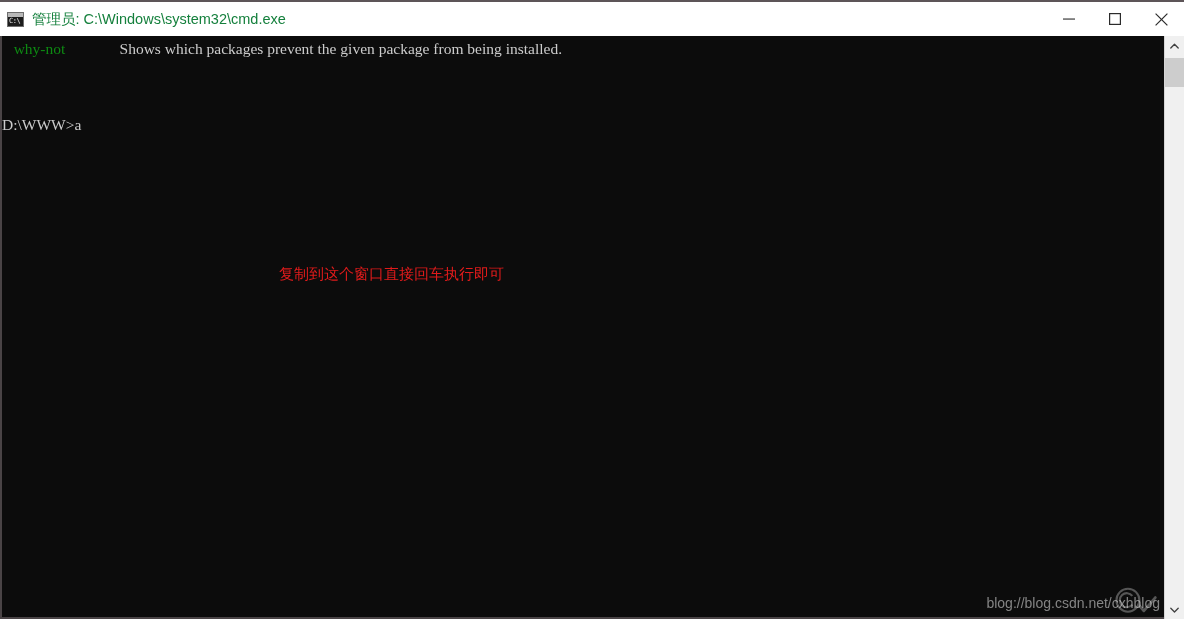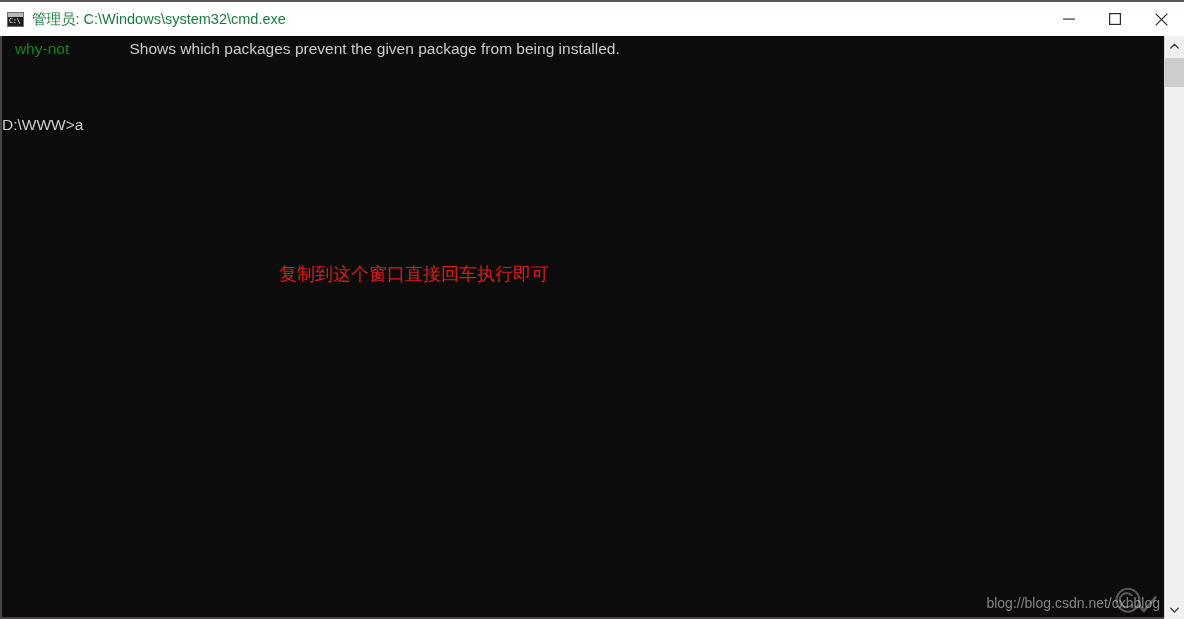--- a/index.html
+++ b/index.html
@@ -122,33 +122,33 @@
     top: 0; left: 0;
     width: 1164px;
     height: 583px;
     background: #0c0c0c;
     overflow: hidden;
   }
   .term-line {
     position: absolute;
     left: 0;
     white-space: pre;
-    font-family: Liberation Sans, sans-serif;
+    font-family: Liberation Serif, serif;
     font-size: 15.5px;
     line-height: 19px;
     color: #cccccc;
     letter-spacing: 0px;
   }
   .term-line .green { color: #0d8a12; }
 
   .annotation {
     position: absolute;
     white-space: pre;
     font-family: "DejaVu Sans", sans-serif;
-    font-size: 18px;
+    font-size: 15px;
     line-height: 24px;
     color: #e01b1b;
     font-weight: 400;
   }
 
   
   .watermark {
     position: absolute;
     right: 6px;
     bottom: 8px;

